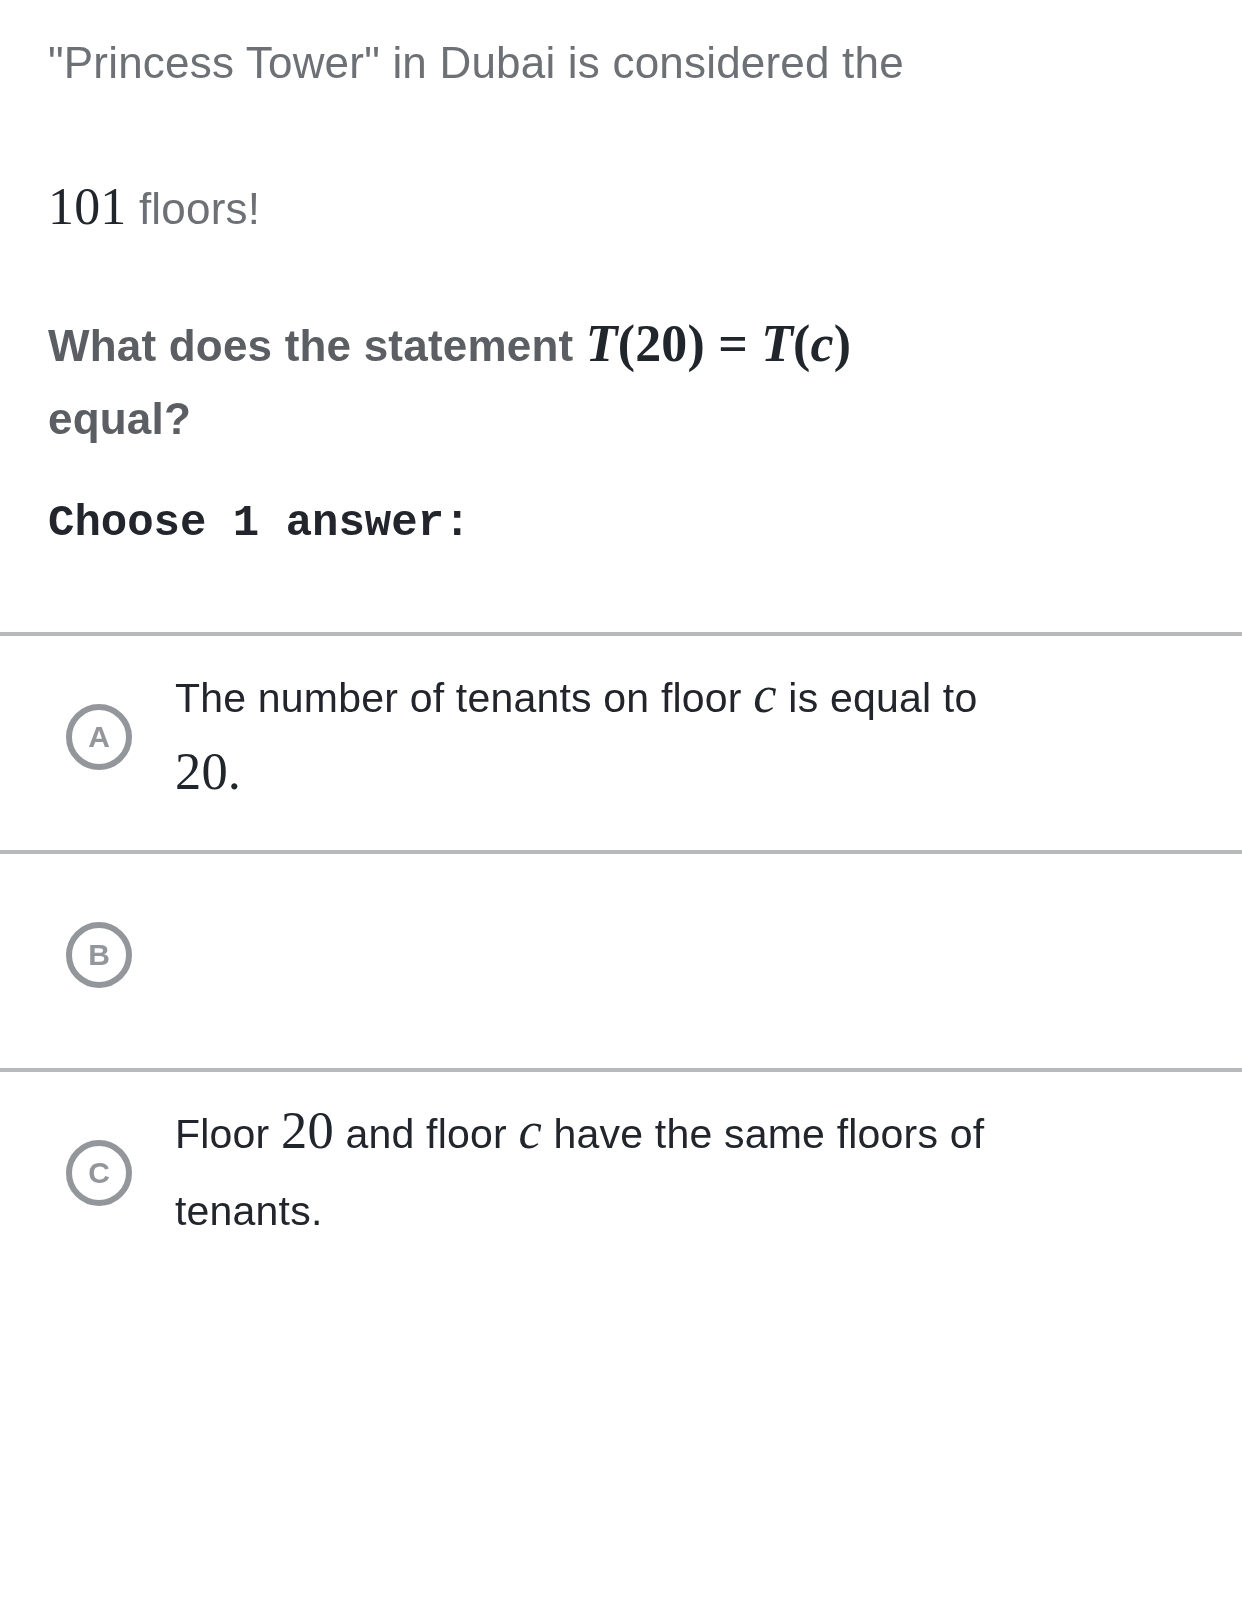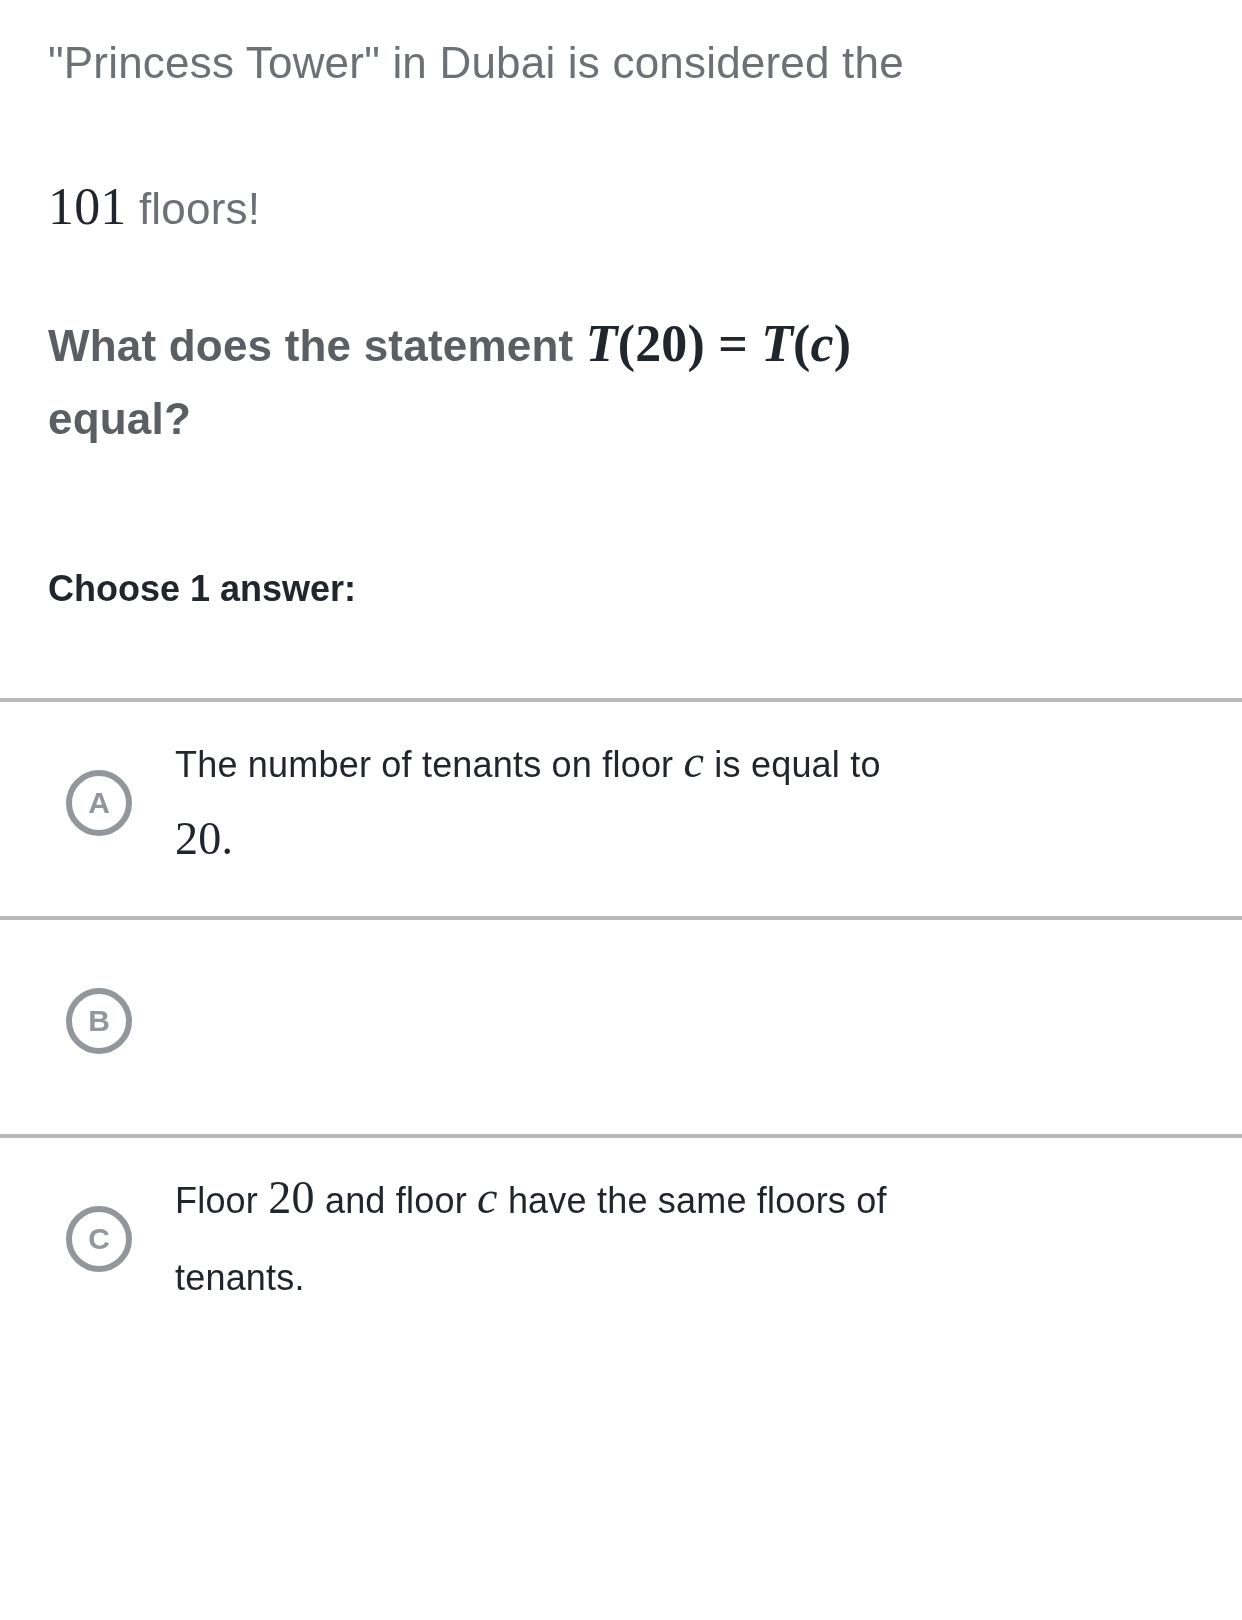--- a/index.html
+++ b/index.html
@@ -21,23 +21,24 @@
   .page{width:1242px;height:1620px;background:var(--page-bg);padding-top:26px;}
   .prose{
     margin:0 60px 0 48px;
     font-size:44px;line-height:73px;
     color:var(--text-gray);
     letter-spacing:0.2px;
   }
   .prose.model{margin-top:93px;}
   .prose.prompt{margin-top:64px;font-weight:bold;color:var(--text-bold-gray);}
   .choose{
-    margin:110px 60px 0 48px;
-    font-size:36px;line-height:48px;font-weight:bold;
+    margin:44px 60px 0 48px;
+    font-size:44px;line-height:48px;font-weight:bold;
     color:var(--text-dark);
+    font-family:Liberation Mono, monospace;
   }
   .divider{margin-top:0;width:1242px;height:4px;background:var(--divider-gray);}
   .divider.first{margin-top:85px;}
   .answers{width:1242px;}
   .answer-row{
     display:flex;align-items:center;
     padding:24px 40px 36px 66px;
     min-height:214px;
     cursor:pointer;background:var(--page-bg);
   }
@@ -45,21 +46,21 @@
     flex:0 0 auto;
     width:66px;height:66px;border-radius:50%;
     border:6px solid var(--ring-gray);
     display:flex;align-items:center;justify-content:center;
     color:var(--ring-gray);
     font-weight:bold;font-size:30px;
     background:var(--page-bg);
   }
   .answer-text{
     margin-left:43px;
-    font-size:36px;line-height:77px;
+    font-size:41px;line-height:77px;
     color:var(--text-dark);
     letter-spacing:0.2px;
   }
   
   .mi{font-family:"Liberation Serif", serif;font-style:italic;color:var(--math-dark);font-size:1.18em;line-height:0;}
   .mo{font-family:"Liberation Serif", serif;font-style:normal;color:var(--math-dark);font-size:1.18em;line-height:0;}
   .mn{font-family:Liberation Serif, serif;font-style:normal;color:var(--math-dark);font-size:1.18em;line-height:0;}
   .answer-text .mi,.answer-text .mo,.answer-text .mn{font-size:1.28em;}
 </style>
 </head>

